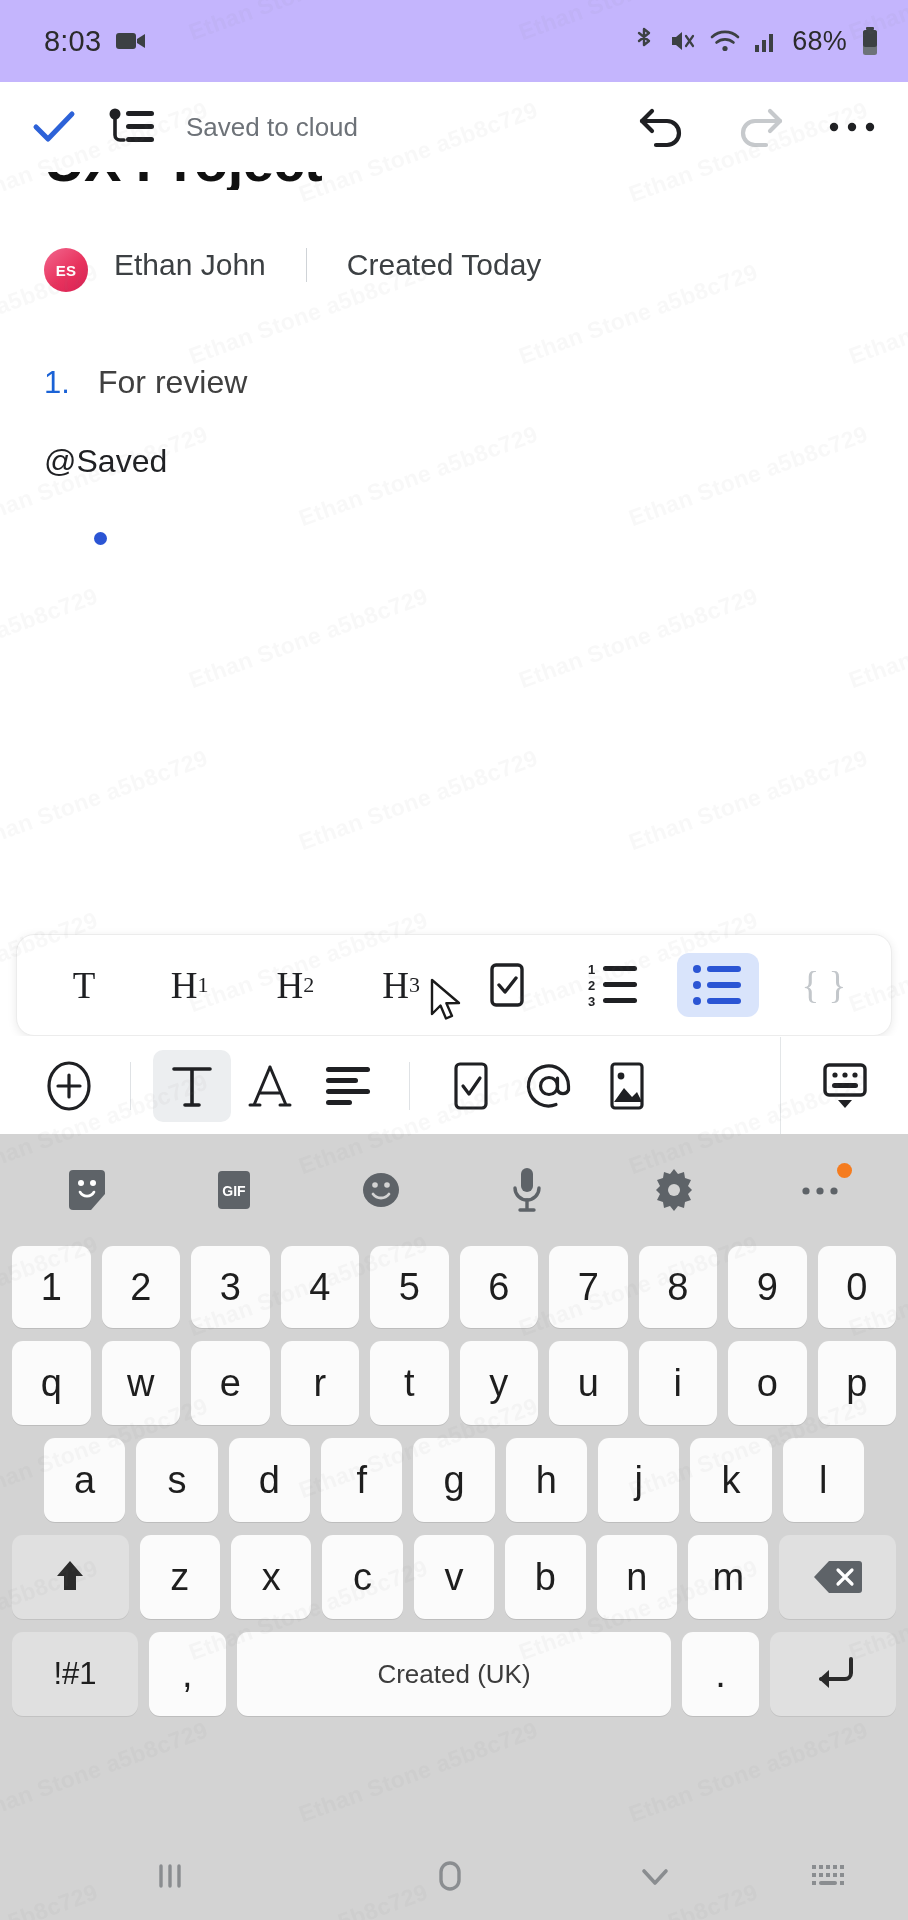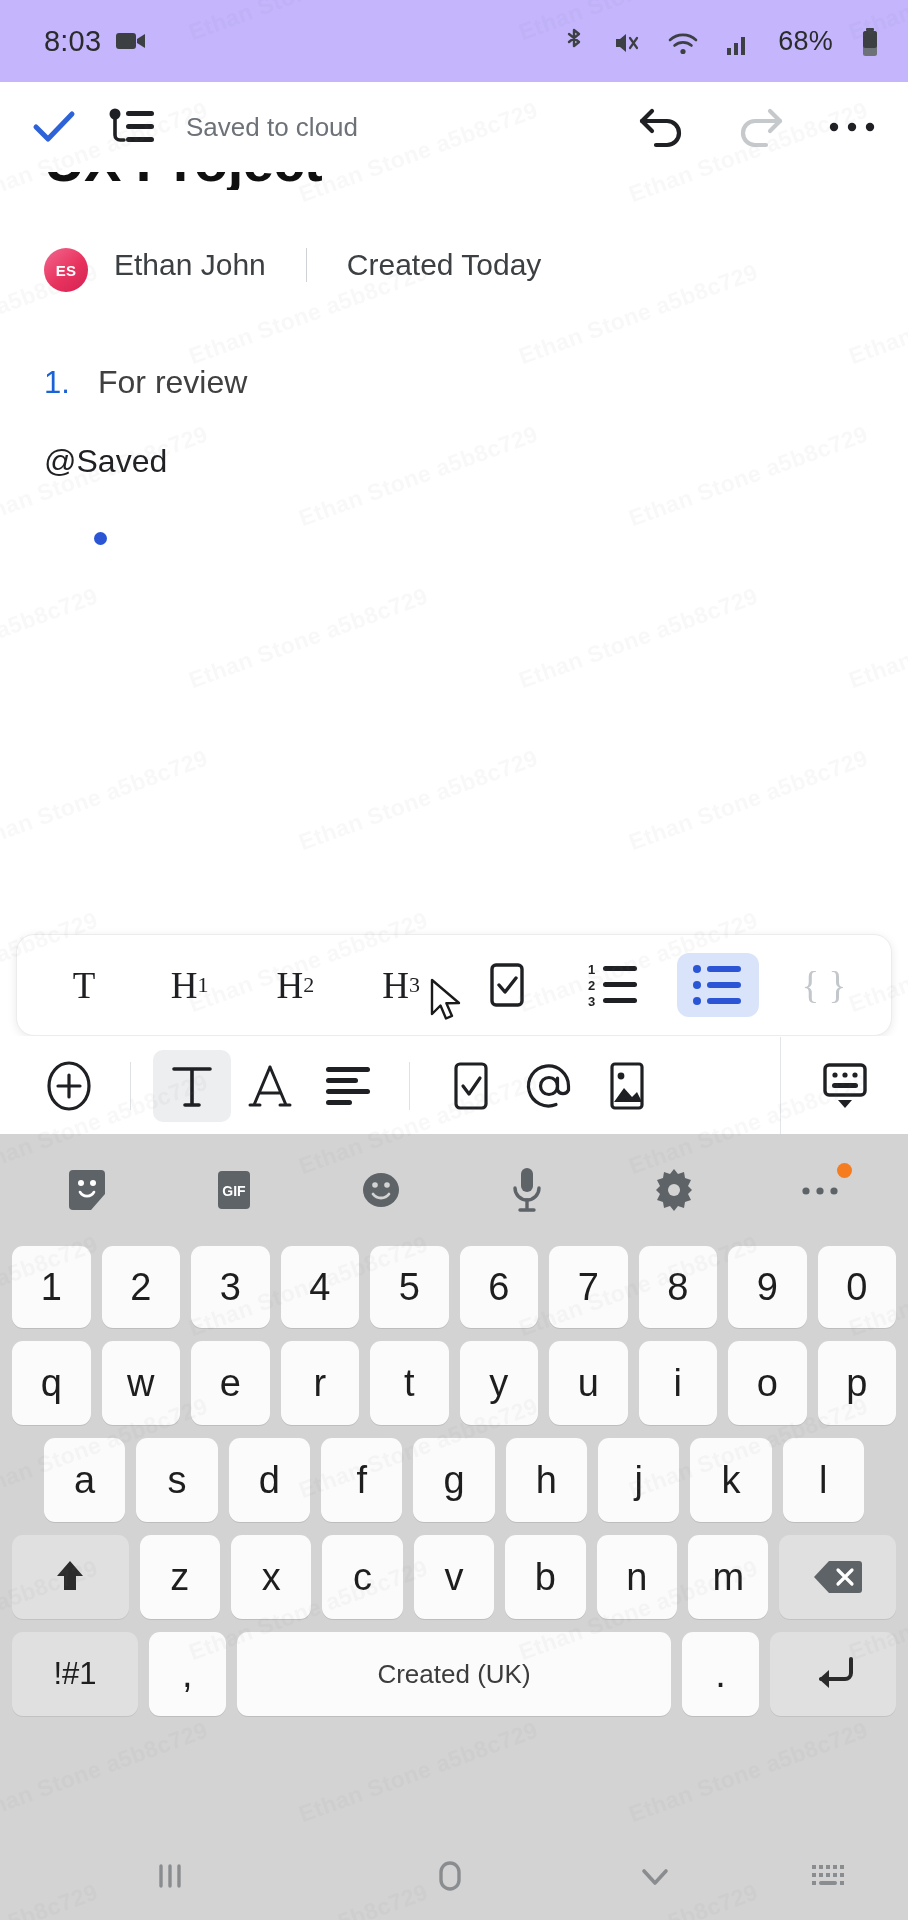--- a/index.html
+++ b/index.html
@@ -42,21 +42,21 @@
     display: flex;
     align-items: center;
     padding: 0 28px 0 44px;
     background: #c4b5fd;
     z-index: 30;
   }
   .sb-left { display: flex; align-items: center; gap: 14px; }
   .sb-time { font-size: 29px; color: #2b2b2b; font-weight: 400; letter-spacing: .2px; }
   .sb-right {
     margin-left: auto;
-    display: flex; align-items: flex-end; gap: 27px;
+    display: flex; align-items: center; gap: 13px;
   }
   .sb-batt-txt { font-size: 27px; color: #2b2b2b; letter-spacing: .2px; }
   .ic { display: inline-flex; align-items: center; justify-content: center; }
 
   
   .appbar {
     position: relative;
     height: 90px;
     display: flex;
     align-items: center;

